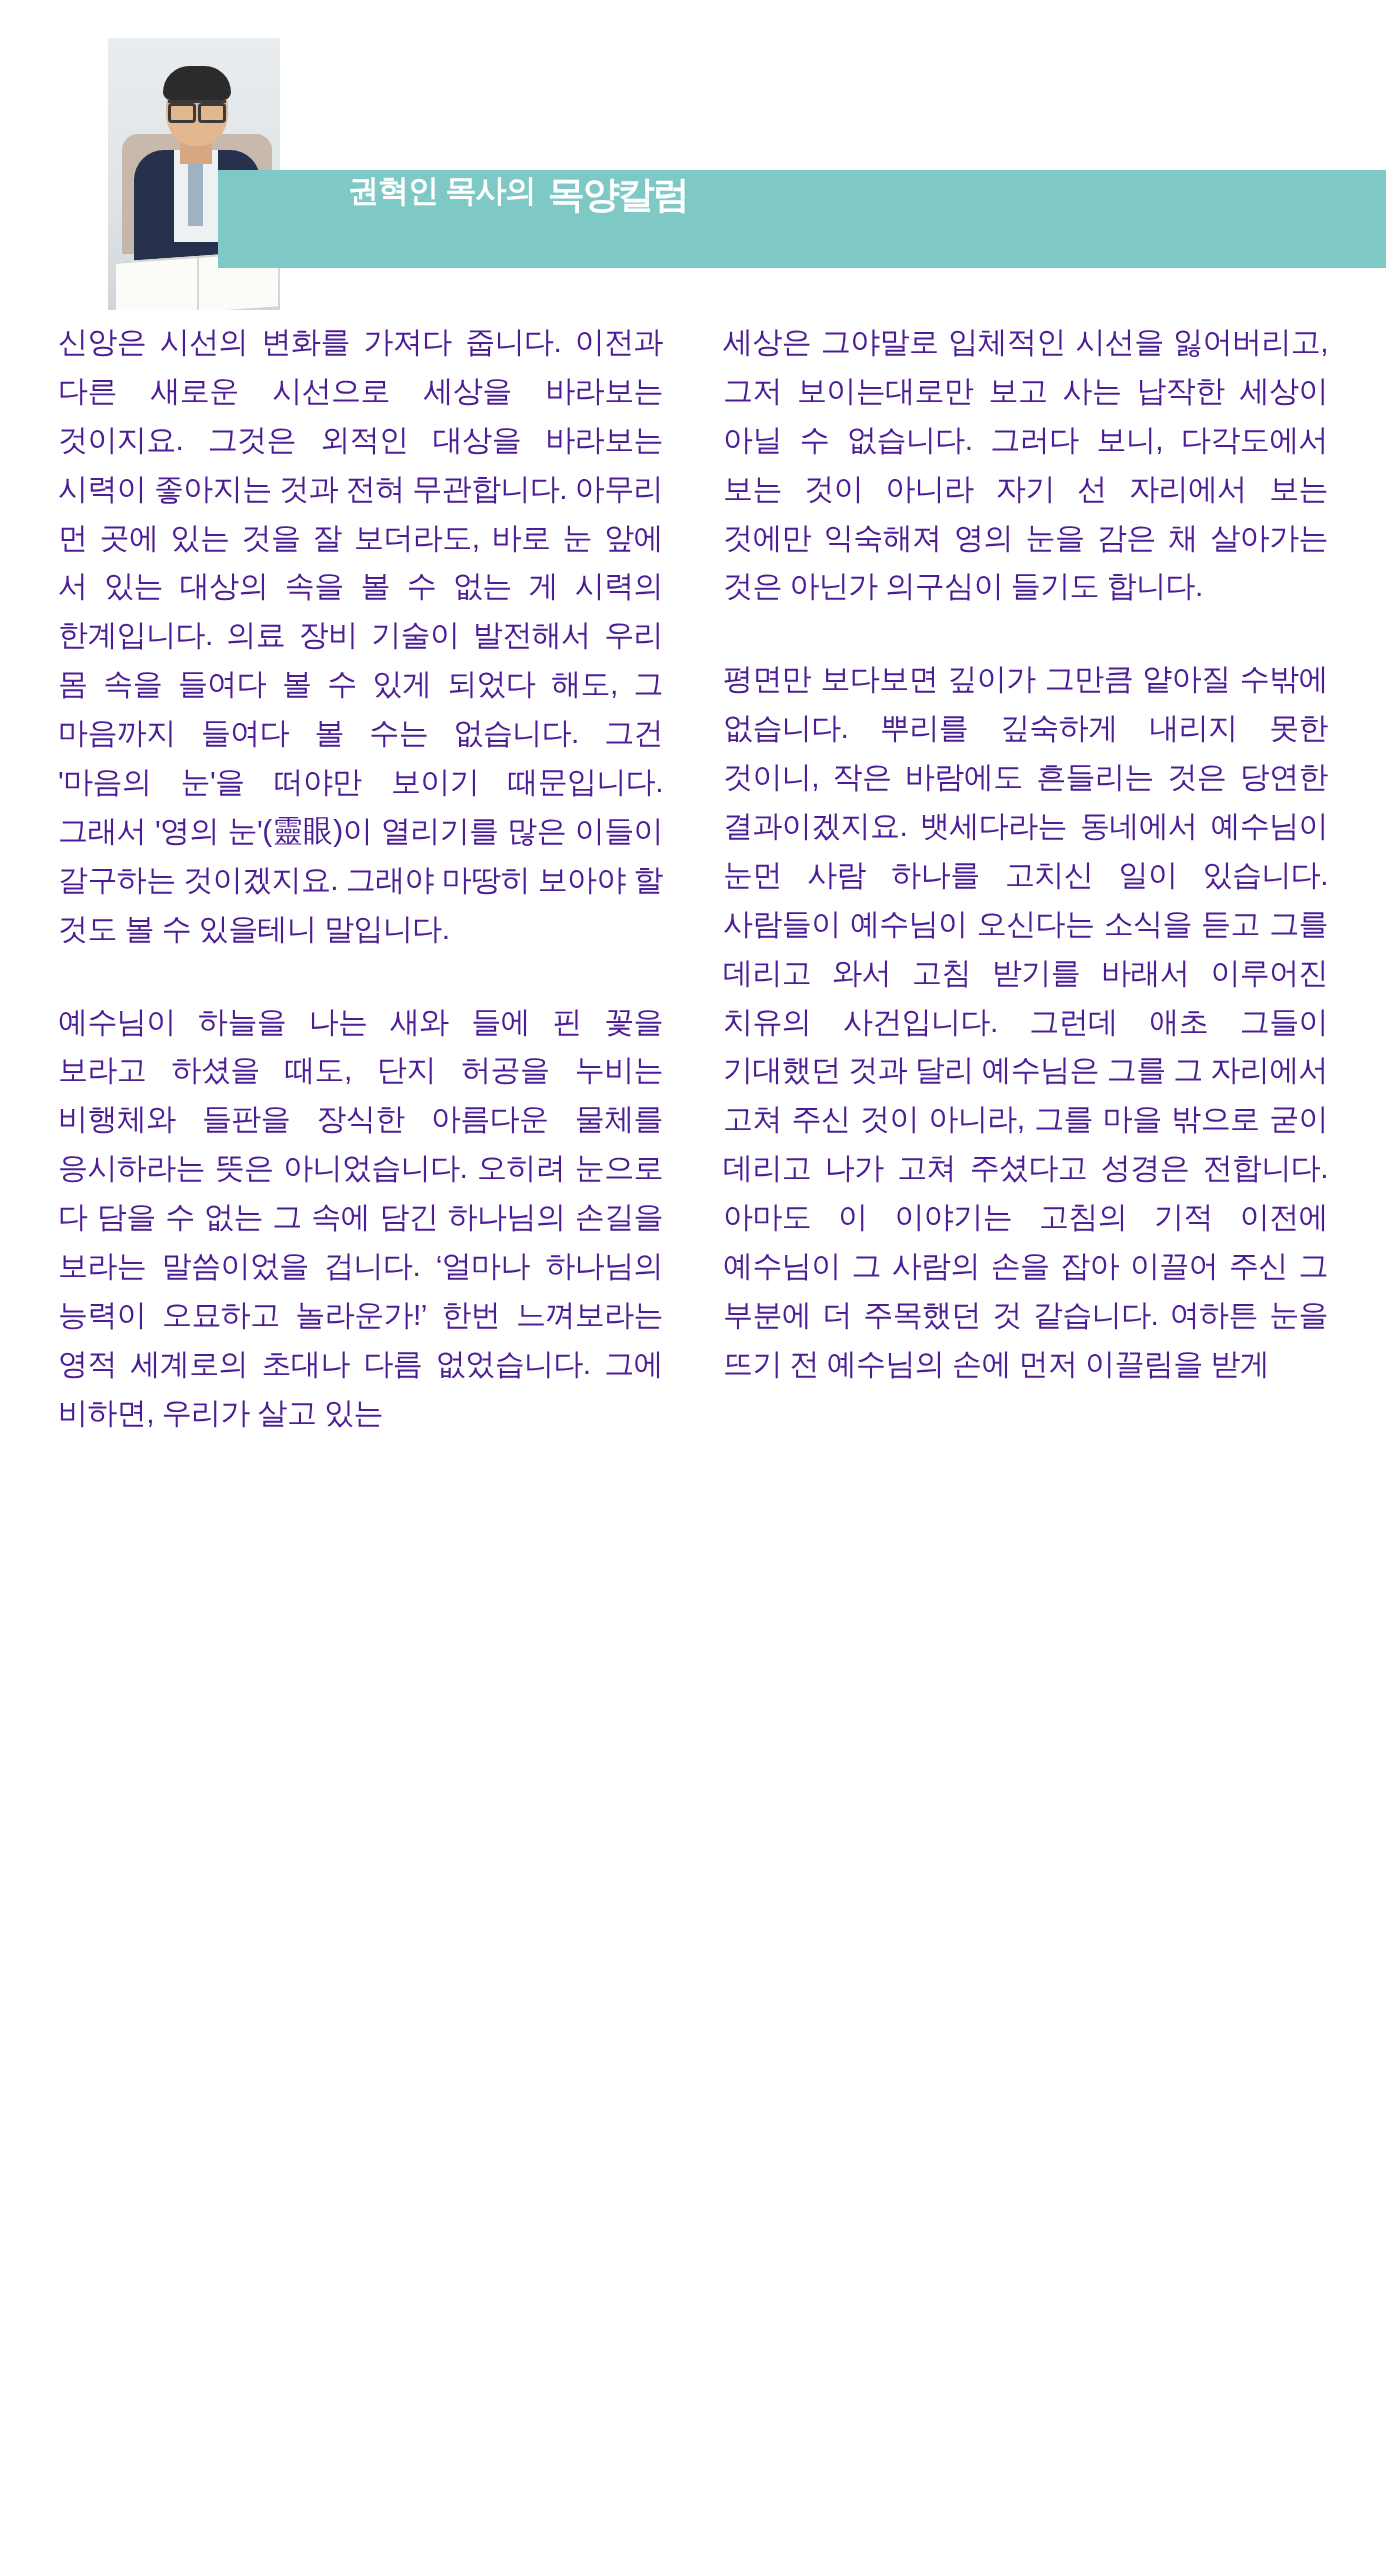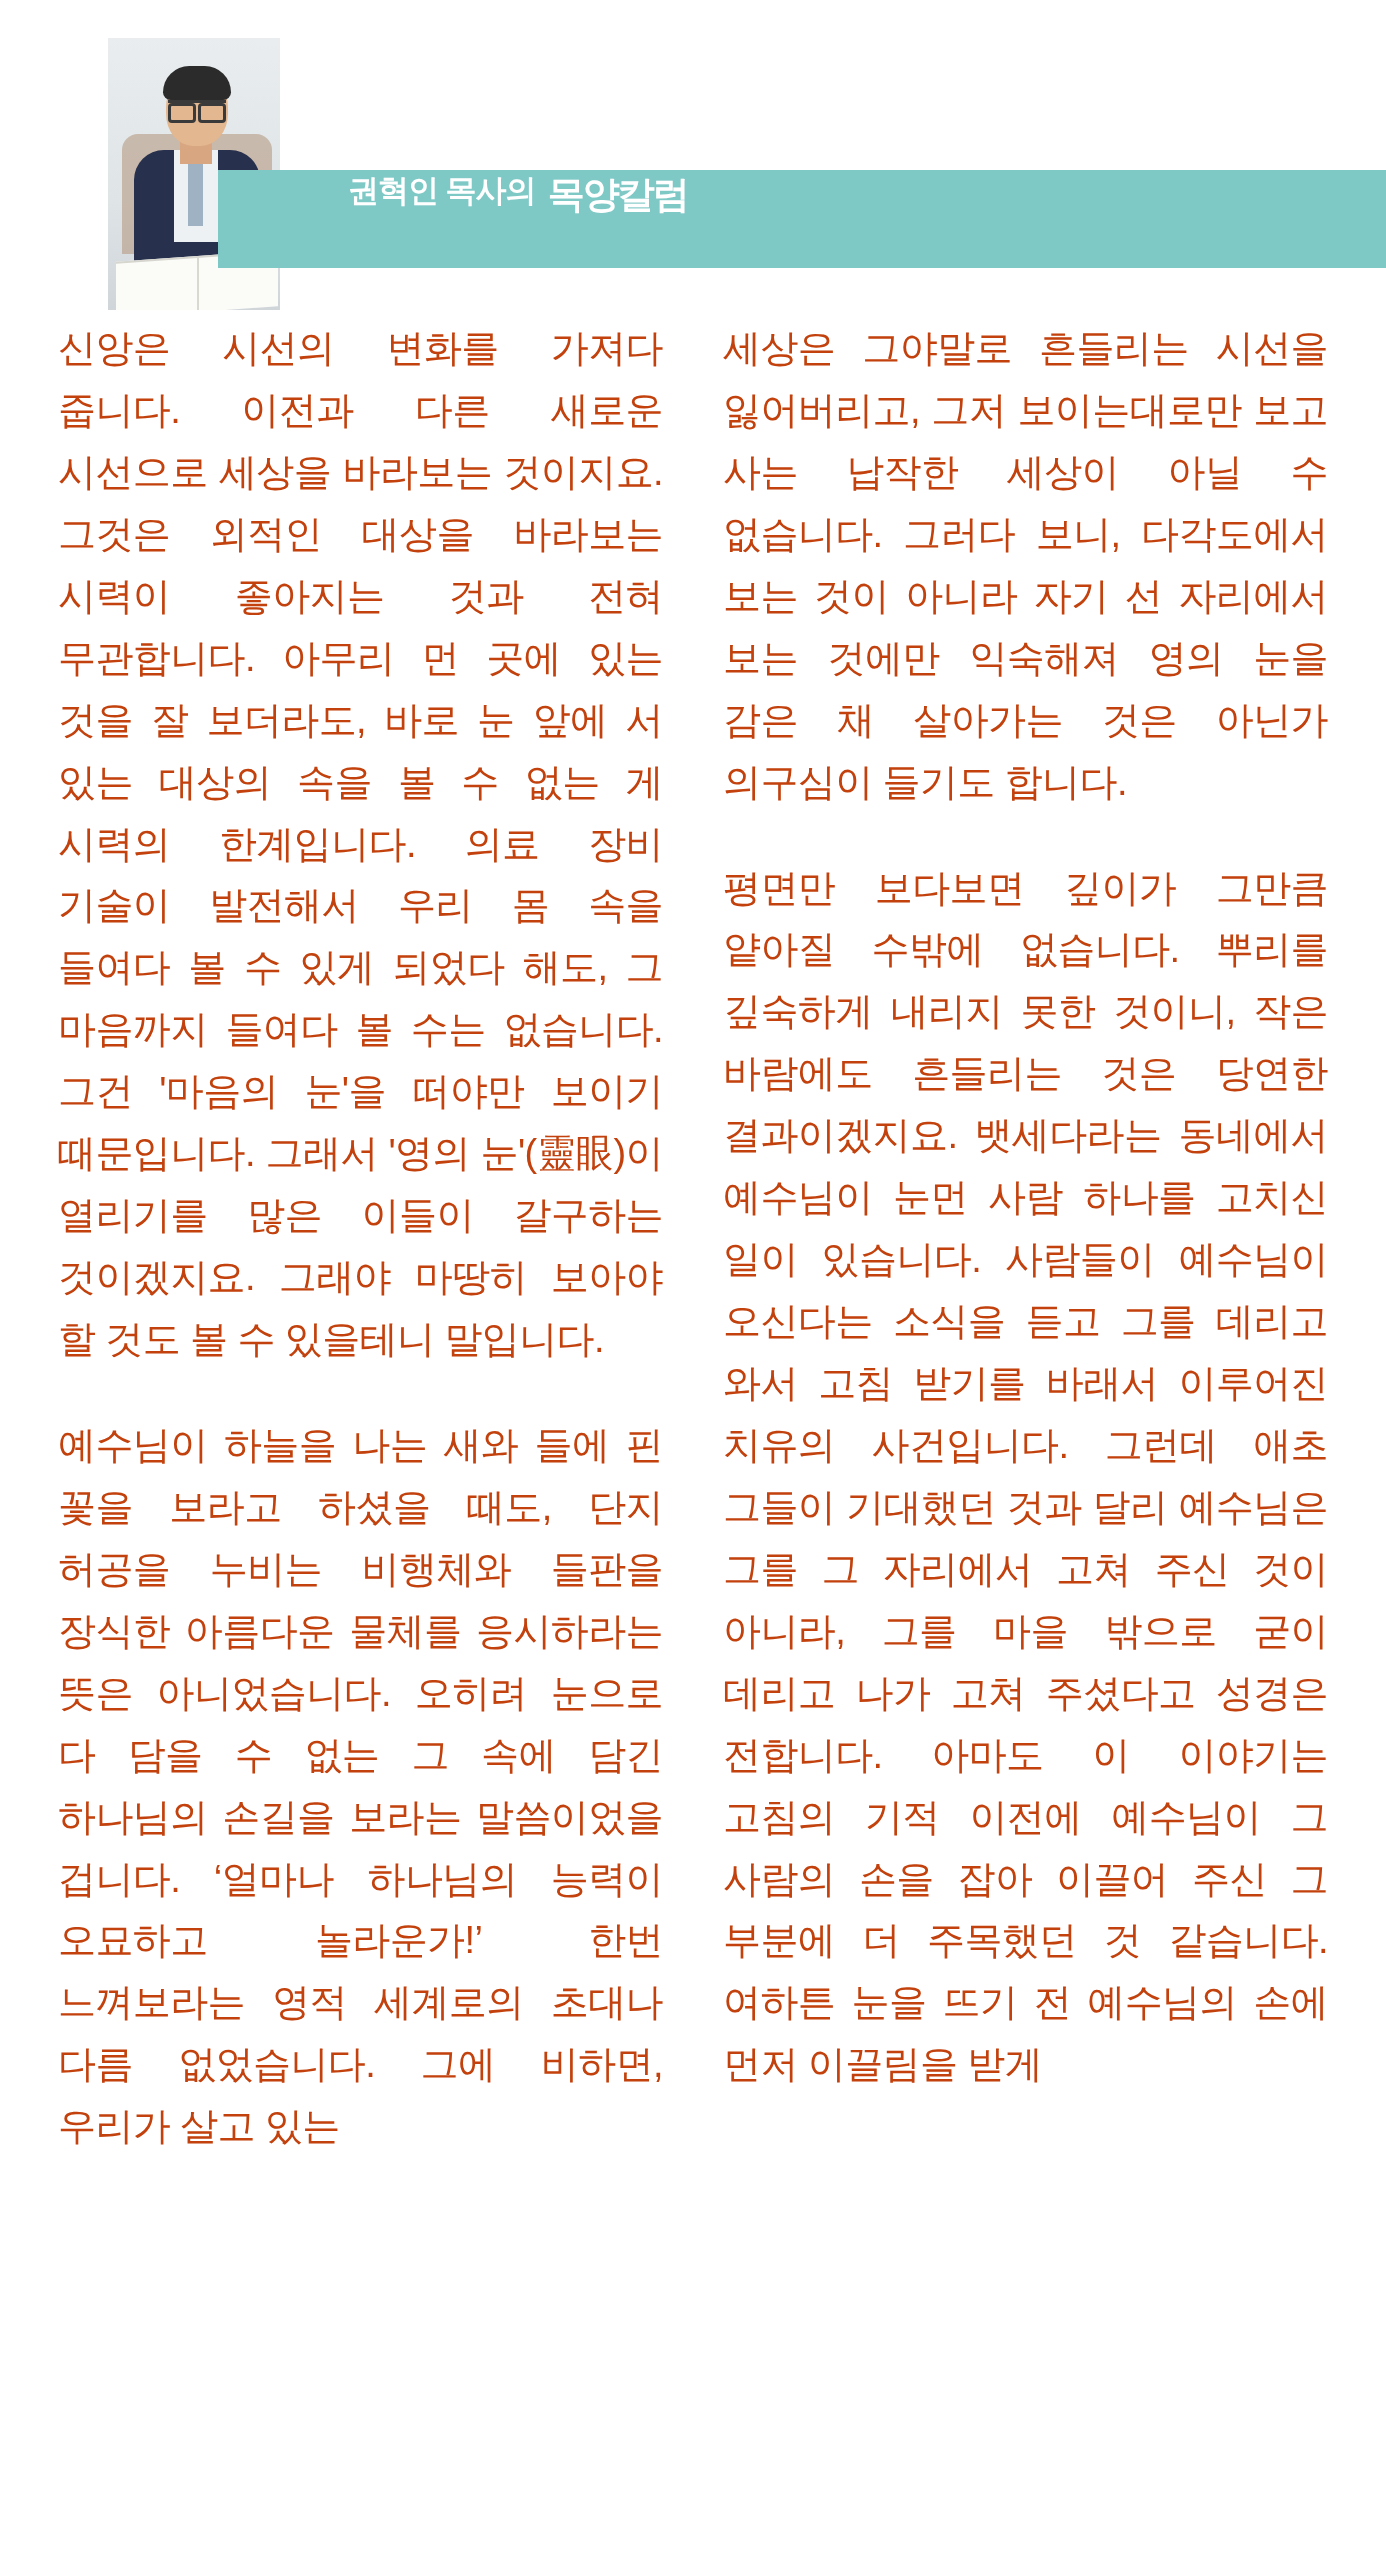--- a/index.html
+++ b/index.html
@@ -179,27 +179,27 @@
     width: 1386px;
     padding: 0 58px;
     box-sizing: border-box;
     display: flex;
     gap: 60px;
   }
   .col {
     width: 605px;
   }
   .para {
-    font-size: 38px;
+    font-size: 30px;
     line-height: 1.63;
     text-align: justify;
     text-justify: inter-character;
     letter-spacing: -0.6px;
     margin: 0 0 44px 0;
-    color: #c2410c;
+    color: #4c1d95;
     word-break: keep-all;
   }
   .para:last-child { margin-bottom: 0; }
 </style>
 </head>
 <body>
 
 <div class="header">
 
   <div class="photo-frame">
@@ -221,16 +221,16 @@
     <span class="colname">목양칼럼</span>
   </div>
 </div>
 
 <div class="content">
   <div class="col">
     <p class="para">신앙은 시선의 변화를 가져다 줍니다. 이전과 다른 새로운 시선으로 세상을 바라보는 것이지요. 그것은 외적인 대상을 바라보는 시력이 좋아지는 것과 전혀 무관합니다. 아무리 먼 곳에 있는 것을 잘 보더라도, 바로 눈 앞에 서 있는 대상의 속을 볼 수 없는 게 시력의 한계입니다. 의료 장비 기술이 발전해서 우리 몸 속을 들여다 볼 수 있게 되었다 해도, 그 마음까지 들여다 볼 수는 없습니다. 그건 '마음의 눈'을 떠야만 보이기 때문입니다. 그래서 '영의 눈'(靈眼)이 열리기를 많은 이들이 갈구하는 것이겠지요. 그래야 마땅히 보아야 할 것도 볼 수 있을테니 말입니다.</p>
     <p class="para">예수님이 하늘을 나는 새와 들에 핀 꽃을 보라고 하셨을 때도, 단지 허공을 누비는 비행체와 들판을 장식한 아름다운 물체를 응시하라는 뜻은 아니었습니다. 오히려 눈으로 다 담을 수 없는 그 속에 담긴 하나님의 손길을 보라는 말씀이었을 겁니다. ‘얼마나 하나님의 능력이 오묘하고 놀라운가!’ 한번 느껴보라는 영적 세계로의 초대나 다름 없었습니다. 그에 비하면, 우리가 살고 있는</p>
   </div>
   <div class="col">
-    <p class="para">세상은 그야말로 흔들리는 시선을 잃어버리고, 그저 보이는대로만 보고 사는 납작한 세상이 아닐 수 없습니다. 그러다 보니, 다각도에서 보는 것이 아니라 자기 선 자리에서 보는 것에만 익숙해져 영의 눈을 감은 채 살아가는 것은 아닌가 의구심이 들기도 합니다.</p>
+    <p class="para">세상은 그야말로 입체적인 시선을 잃어버리고, 그저 보이는대로만 보고 사는 납작한 세상이 아닐 수 없습니다. 그러다 보니, 다각도에서 보는 것이 아니라 자기 선 자리에서 보는 것에만 익숙해져 영의 눈을 감은 채 살아가는 것은 아닌가 의구심이 들기도 합니다.</p>
     <p class="para">평면만 보다보면 깊이가 그만큼 얕아질 수밖에 없습니다. 뿌리를 깊숙하게 내리지 못한 것이니, 작은 바람에도 흔들리는 것은 당연한 결과이겠지요. 뱃세다라는 동네에서 예수님이 눈먼 사람 하나를 고치신 일이 있습니다. 사람들이 예수님이 오신다는 소식을 듣고 그를 데리고 와서 고침 받기를 바래서 이루어진 치유의 사건입니다. 그런데 애초 그들이 기대했던 것과 달리 예수님은 그를 그 자리에서 고쳐 주신 것이 아니라, 그를 마을 밖으로 굳이 데리고 나가 고쳐 주셨다고 성경은 전합니다. 아마도 이 이야기는 고침의 기적 이전에 예수님이 그 사람의 손을 잡아 이끌어 주신 그 부분에 더 주목했던 것 같습니다. 여하튼 눈을 뜨기 전 예수님의 손에 먼저 이끌림을 받게</p>
   </div>
 </div>
 
 </body></html>

